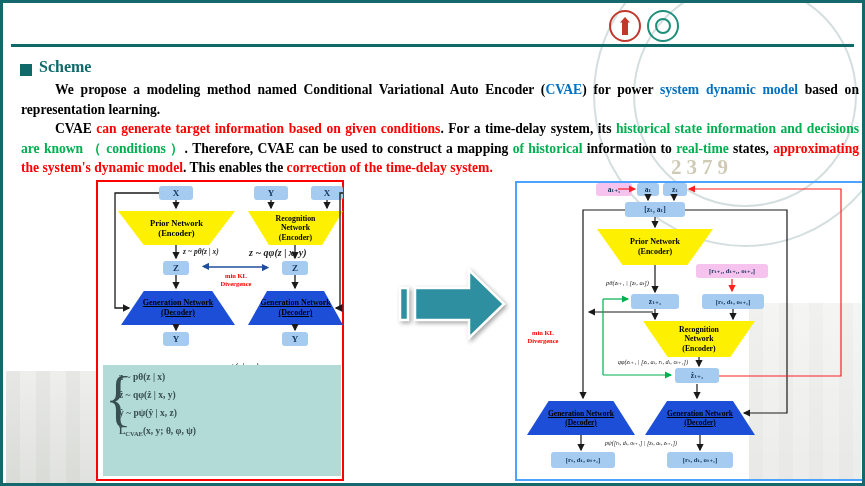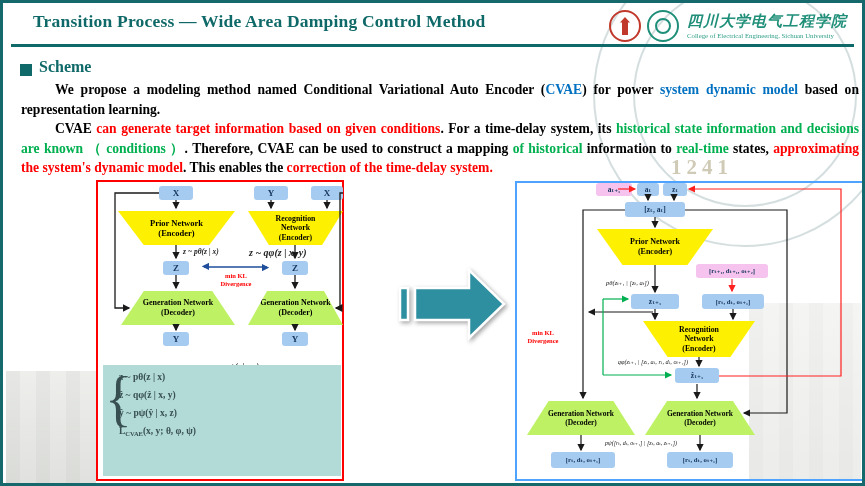--- a/index.html
+++ b/index.html
@@ -23,21 +23,21 @@
   .bodytext{left:18px;top:77px;width:838px;z-index:2;font-size:13.6px;font-weight:bold;color:#000;line-height:19.5px;text-align:justify;}
   .bodytext p{margin:0;text-indent:34px;}
   
   .frame-red{left:93px;top:177px;width:248px;height:301px;border:2px solid #ff0000;box-sizing:border-box;z-index:1;background:transparent;}
   .frame-blue{left:512px;top:178px;width:349px;height:300px;border:2px solid #4da3ff;box-sizing:border-box;z-index:1;background:transparent;}
   
   .nbox{background:#a6cbf0;border-radius:3px;color:#16365c;font-weight:bold;display:flex;align-items:center;justify-content:center;z-index:2;white-space:nowrap;}
   .pink{background:#f6c3ee;}
   .trap{display:flex;align-items:center;justify-content:center;text-align:center;font-weight:bold;color:#000;z-index:2;white-space:pre-line;}
   .enc{background:#fdf000;clip-path:polygon(0 0,100% 0,78% 100%,22% 100%);}
-  .dec{background:#bef264;clip-path:polygon(20% 0,80% 0,100% 100%,0 100%);}
+  .dec{background:#1d4ed8;clip-path:polygon(20% 0,80% 0,100% 100%,0 100%);text-decoration:underline;}
   .lbl{z-index:2;color:#222;font-style:italic;white-space:nowrap;}
   .minkl{z-index:2;color:#ff0000;font-weight:bold;text-align:center;white-space:pre-line;}
   
   .eqbox{left:100px;top:362px;width:238px;height:111px;background:#b2dad6;z-index:2;overflow:hidden;}
   .eqline{position:absolute;left:16px;color:#384f52;font-size:9.5px;font-weight:bold;white-space:nowrap;}
   .brace{position:absolute;left:2px;top:-1px;font-size:56px;font-weight:400;color:#384f52;transform:scaleY(1.08);transform-origin:top;}
   .sub{font-size:6.5px;vertical-align:-2px;}
   .stack{display:inline-flex;flex-direction:column;align-items:center;line-height:1;vertical-align:middle;margin:0 2px;}
   .stack .tiny{font-size:5.5px;}
   .stack .mid{font-size:9px;}
@@ -51,35 +51,30 @@
   .wm-1896{font-size:21px;font-weight:bold;color:rgba(168,158,122,.55);letter-spacing:5px;}
   .bigarrow{filter:drop-shadow(2px 2px 2px rgba(0,0,0,.35));}
 </style>
 </head>
 <body>
 
 <div id="slide">
 
   <div class="abs wm wm-circle" style="left:590px;top:-60px;width:300px;height:300px;"></div>
   <div class="abs wm wm-circle" style="left:630px;top:-20px;width:220px;height:220px;"></div>
-  <div class="abs wm wm-1896" style="left:668px;top:152px;">1241</div>
+  <div class="abs wm wm-1896" style="left:668px;top:152px;">2379</div>
   <div class="abs wm wm-photo" style="left:3px;top:368px;width:90px;height:112px;opacity:.5;"></div>
   <div class="abs wm wm-photo" style="left:746px;top:300px;width:112px;height:176px;opacity:.3;"></div>
 
-  <div class="abs title">Transition Process — Wide Area Damping Control Method</div>
   <div class="abs seal seal-red">
       <div class="inner"></div>
     </div>
   <div class="abs seal seal-teal">
       <div class="inner"></div>
     </div>
-  <div class="abs org">
-    <div class="cn">四川大学电气工程学院</div>
-    <div class="en">College of Electrical Engineering, Sichuan University</div>
-  </div>
   <div class="abs divider"></div>
 
   <div class="abs bullet"></div>
   <div class="abs scheme">Scheme</div>
 
   <div class="abs bodytext">
     <p><span style="color: rgb(0, 0, 0);">We propose a modeling method named Conditional Variational Auto Encoder (</span><span style="color: rgb(0, 112, 192);">CVAE</span><span style="color: rgb(0, 0, 0);">) for power </span><span style="color: rgb(0, 112, 192);">system dynamic model</span><span style="color: rgb(0, 0, 0);"> based on representation learning.</span></p>
     <p><span style="color: rgb(0, 0, 0);">CVAE </span><span style="color: rgb(255, 0, 0);">can generate target information based on given conditions</span><span style="color: rgb(0, 0, 0);">. For a time-delay system, its </span><span style="color: rgb(0, 176, 80);">historical state information and decisions are known （ conditions ）</span><span style="color: rgb(0, 0, 0);">. Therefore, CVAE can be used to construct a mapping </span><span style="color: rgb(0, 176, 80);">of historical</span><span style="color: rgb(0, 0, 0);"> information to </span><span style="color: rgb(0, 176, 80);">real-time</span><span style="color: rgb(0, 0, 0);"> states, </span><span style="color: rgb(255, 0, 0);">approximating the system's dynamic model</span><span style="color: rgb(0, 0, 0);">. This enables the </span><span style="color: rgb(255, 0, 0);">correction of the time-delay system.</span></p>
   </div>
 

